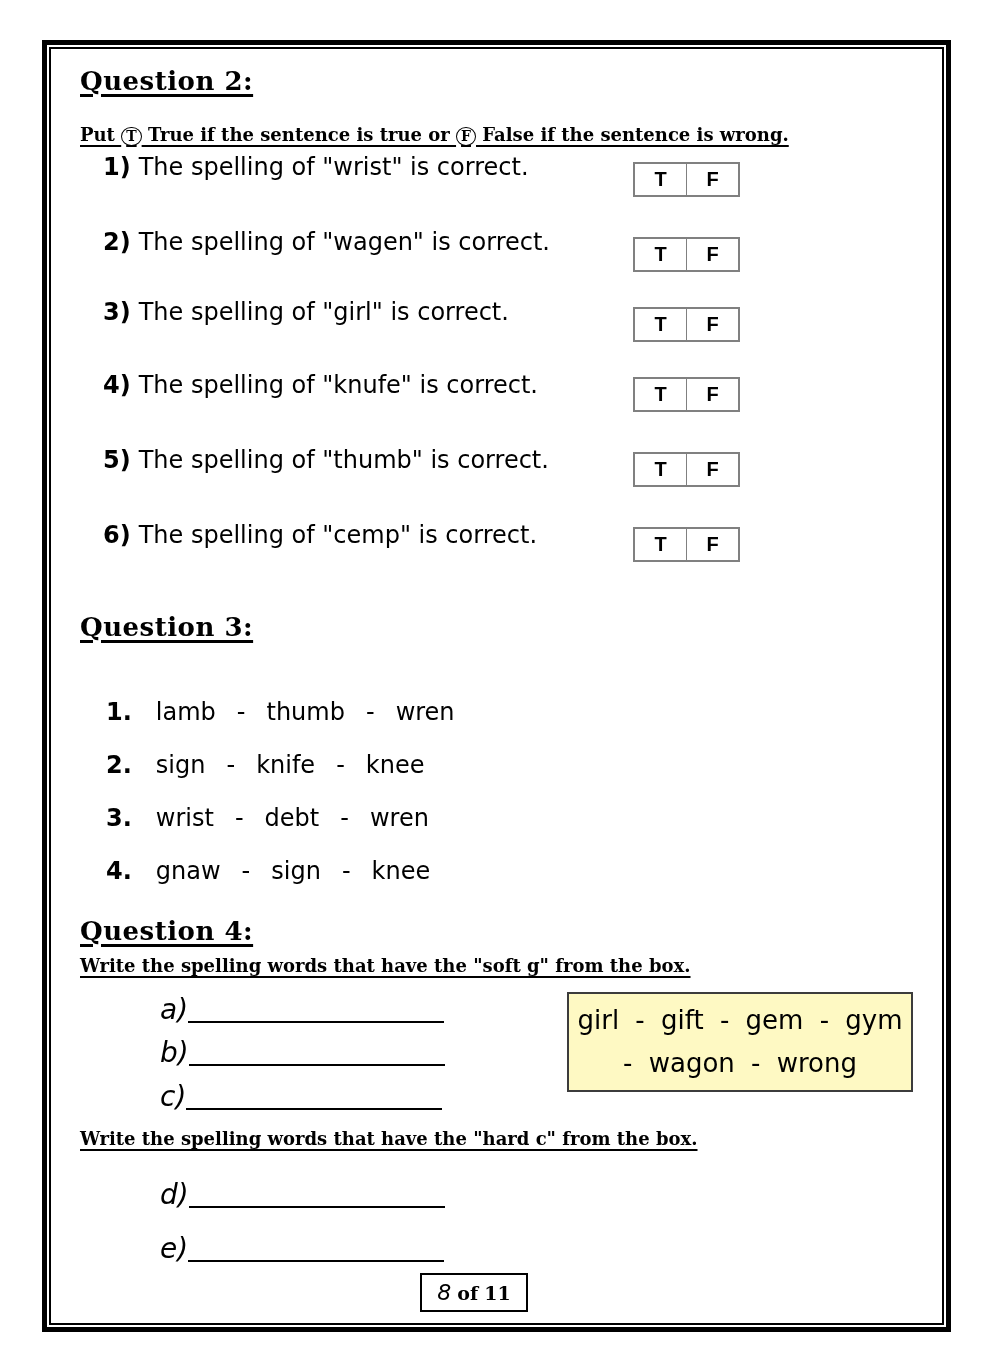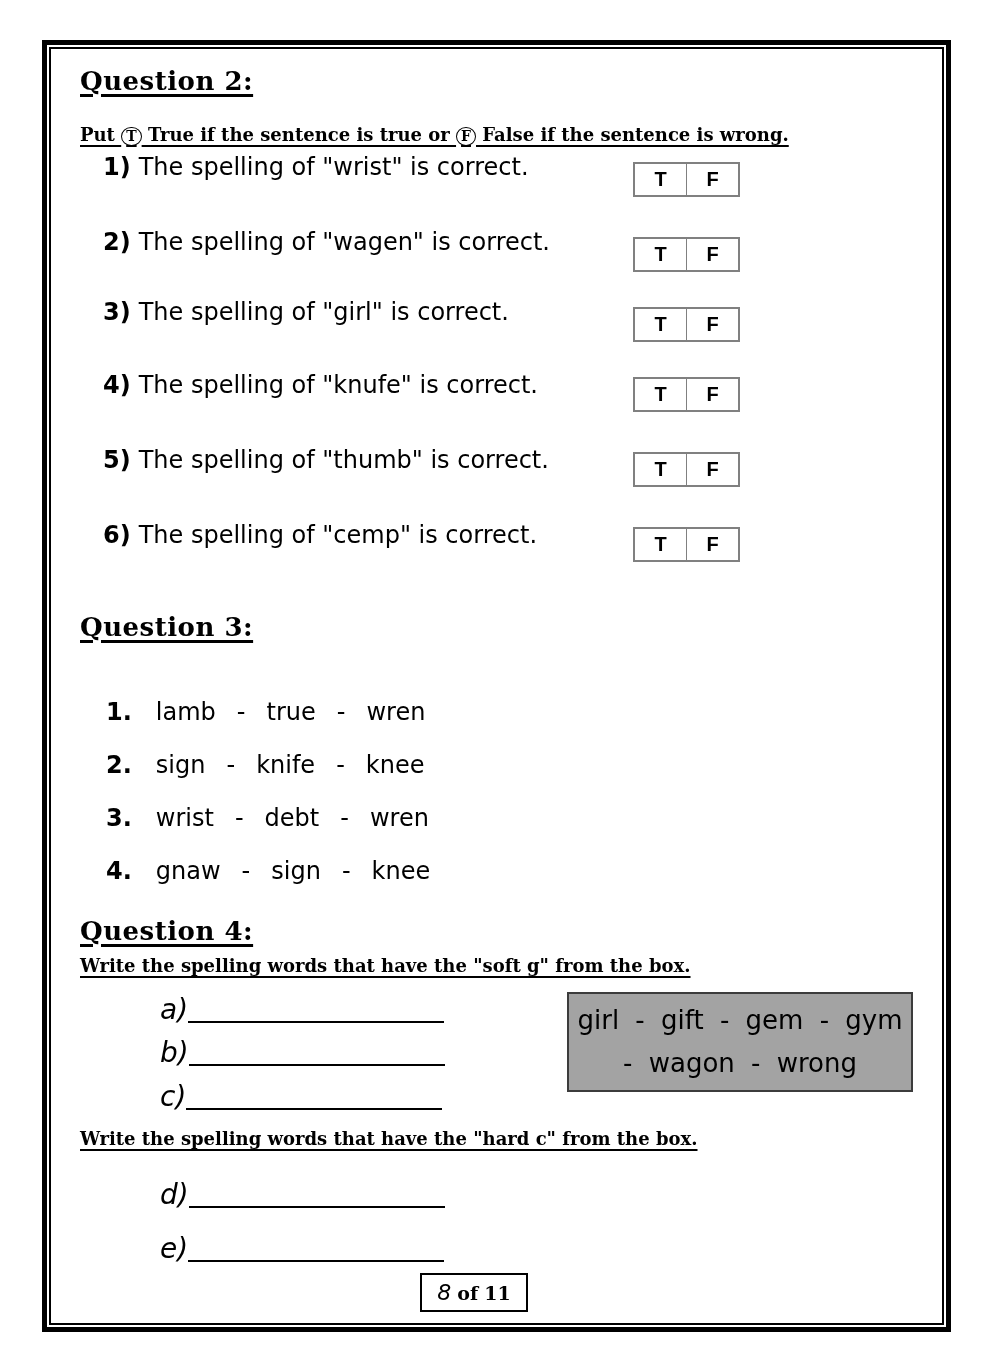--- a/index.html
+++ b/index.html
@@ -115,21 +115,21 @@
     height: 0;
     border-bottom: 2.5px solid #000;
     margin-bottom: 3px;
   }
 
   .word-box {
     position: absolute;
     left: 567px;
     width: 346px;
     border: 2px solid #3c3c3c;
-    background: #a3a3a3;
+    background: #fef9c3;
     display: flex;
     flex-direction: column;
     align-items: center;
     justify-content: center;
     font-size: 26px;
     word-spacing: 8px;
     text-align: center;
   }
   .word-box .line { line-height: 43px; white-space: nowrap; }
 
@@ -219,21 +219,21 @@
     <div class="tf-cell">T</div>
     <div class="tf-cell">F</div>
   </div>
 
   <div class="title" style="left:80px; top:612px;">Question 3:</div>
 
   <div class="q3-row hand" style="top:698px;">
     <span class="q3-num">1.</span>
     <span class="q3-word">lamb</span>
     <span class="q3-dash">-</span>
-    <span class="q3-word">true</span>
+    <span class="q3-word">thumb</span>
     <span class="q3-dash">-</span>
     <span class="q3-word">wren</span>
   </div>
   <div class="q3-row hand" style="top:751px;">
     <span class="q3-num">2.</span>
     <span class="q3-word">sign</span>
     <span class="q3-dash">-</span>
     <span class="q3-word">knife</span>
     <span class="q3-dash">-</span>
     <span class="q3-word">knee</span>

